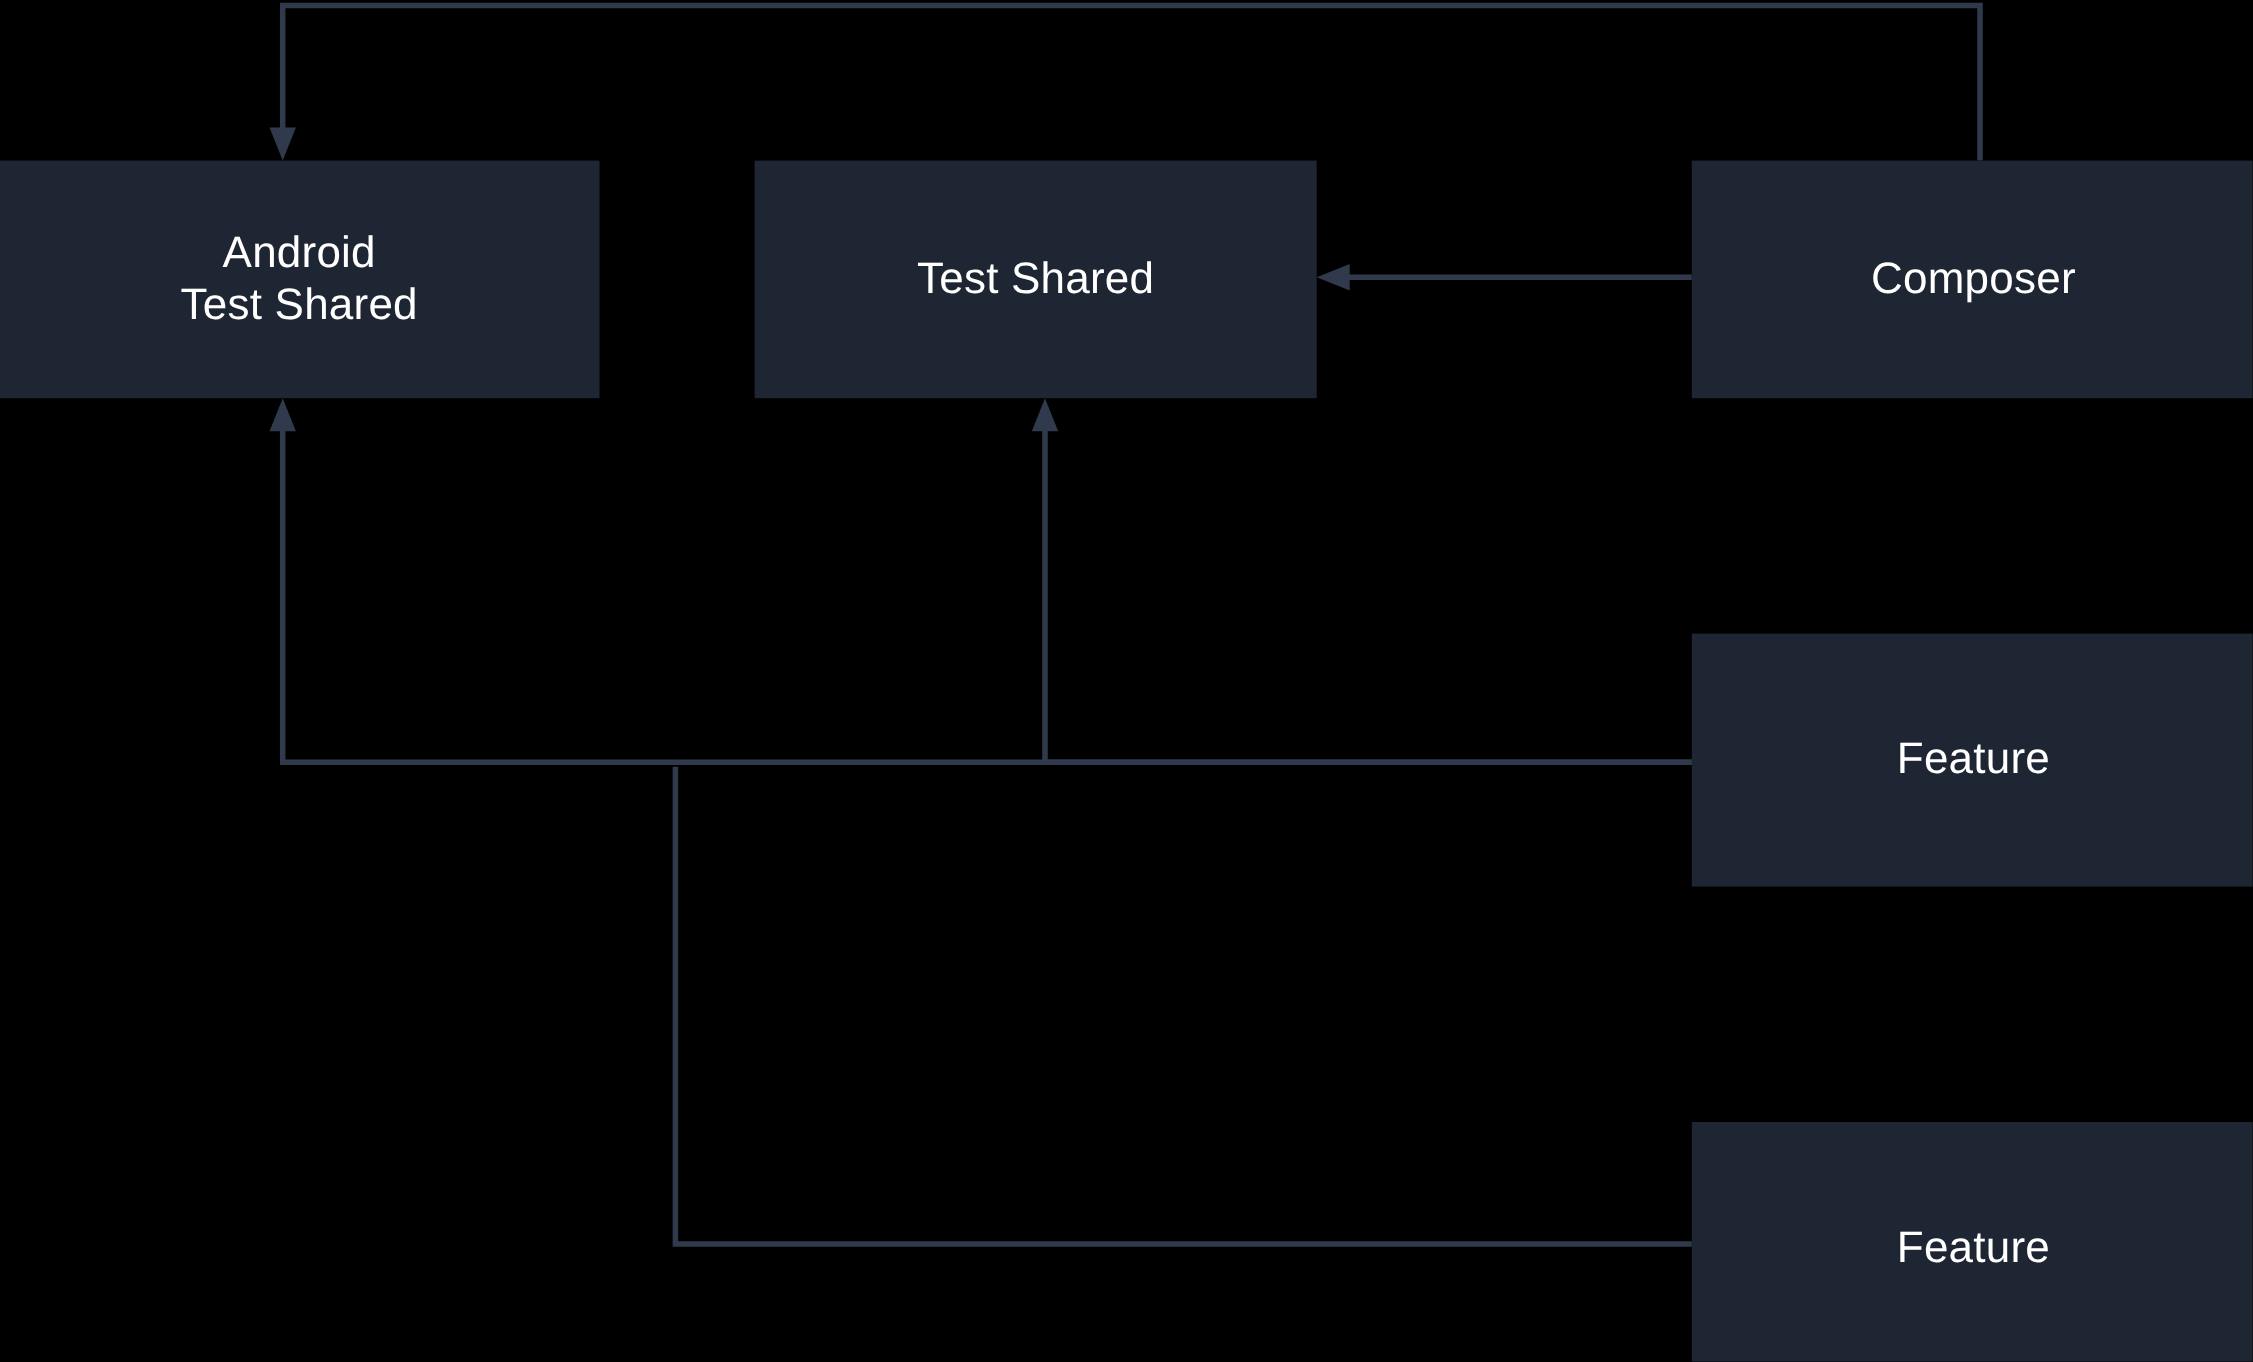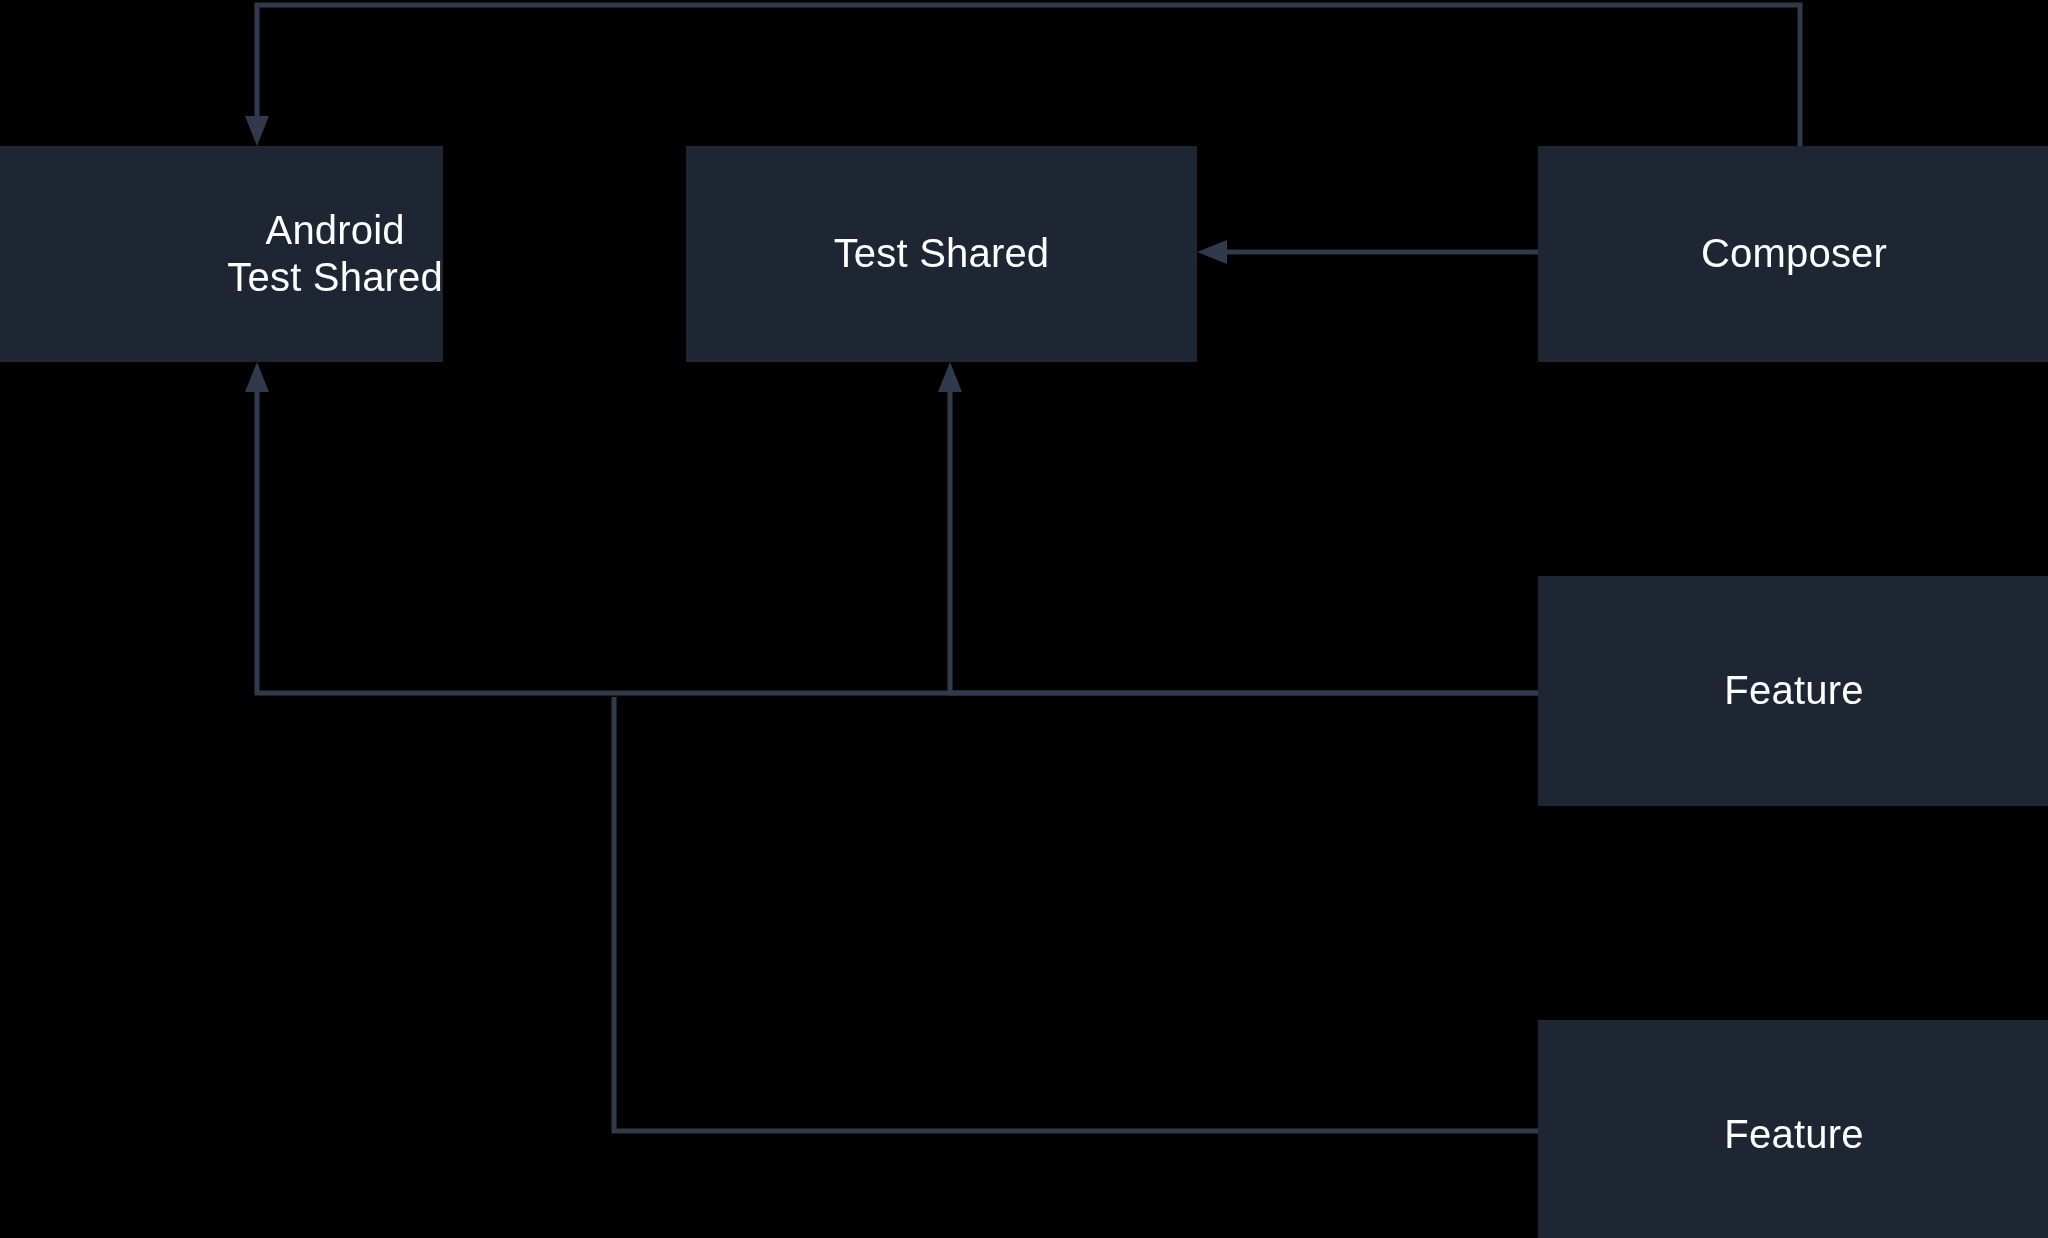--- a/index.html
+++ b/index.html
@@ -34,21 +34,21 @@
   }
   .node-label {
     color: #ffffff;
     font-size: 40px;
     line-height: 1.18;
     letter-spacing: 0.2px;
     white-space: pre-line;
     font-weight: 400;
   }
   
-  #node-android-test-shared { left: -1px; top: 146px; width: 444px; height: 216px; justify-content: flex-end; }
+  #node-android-test-shared { left: -1px; top: 146px; width: 546px; height: 216px; }
   #node-test-shared        { left: 686px; top: 146px; width: 511px; height: 216px; }
   #node-composer           { left: 1538px; top: 146px; width: 512px; height: 216px; }
   #node-feature-1          { left: 1538px; top: 576px; width: 512px; height: 230px; }
   #node-feature-2          { left: 1538px; top: 1020px; width: 512px; height: 230px; }
 </style>
 </head>
 <body>
 
 <div id="canvas">
 

